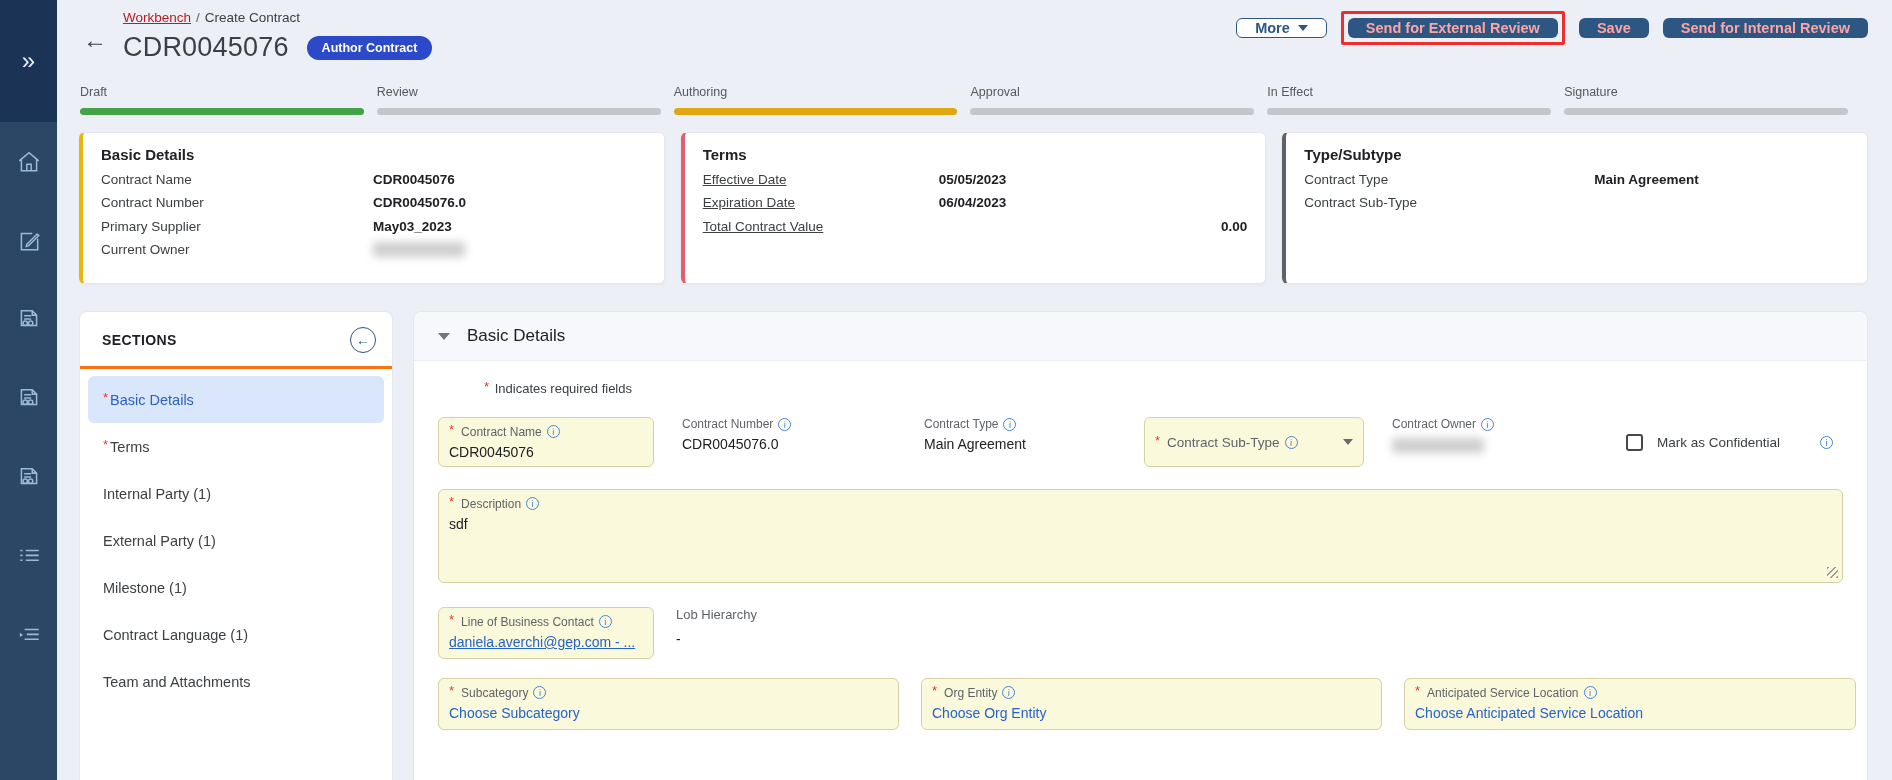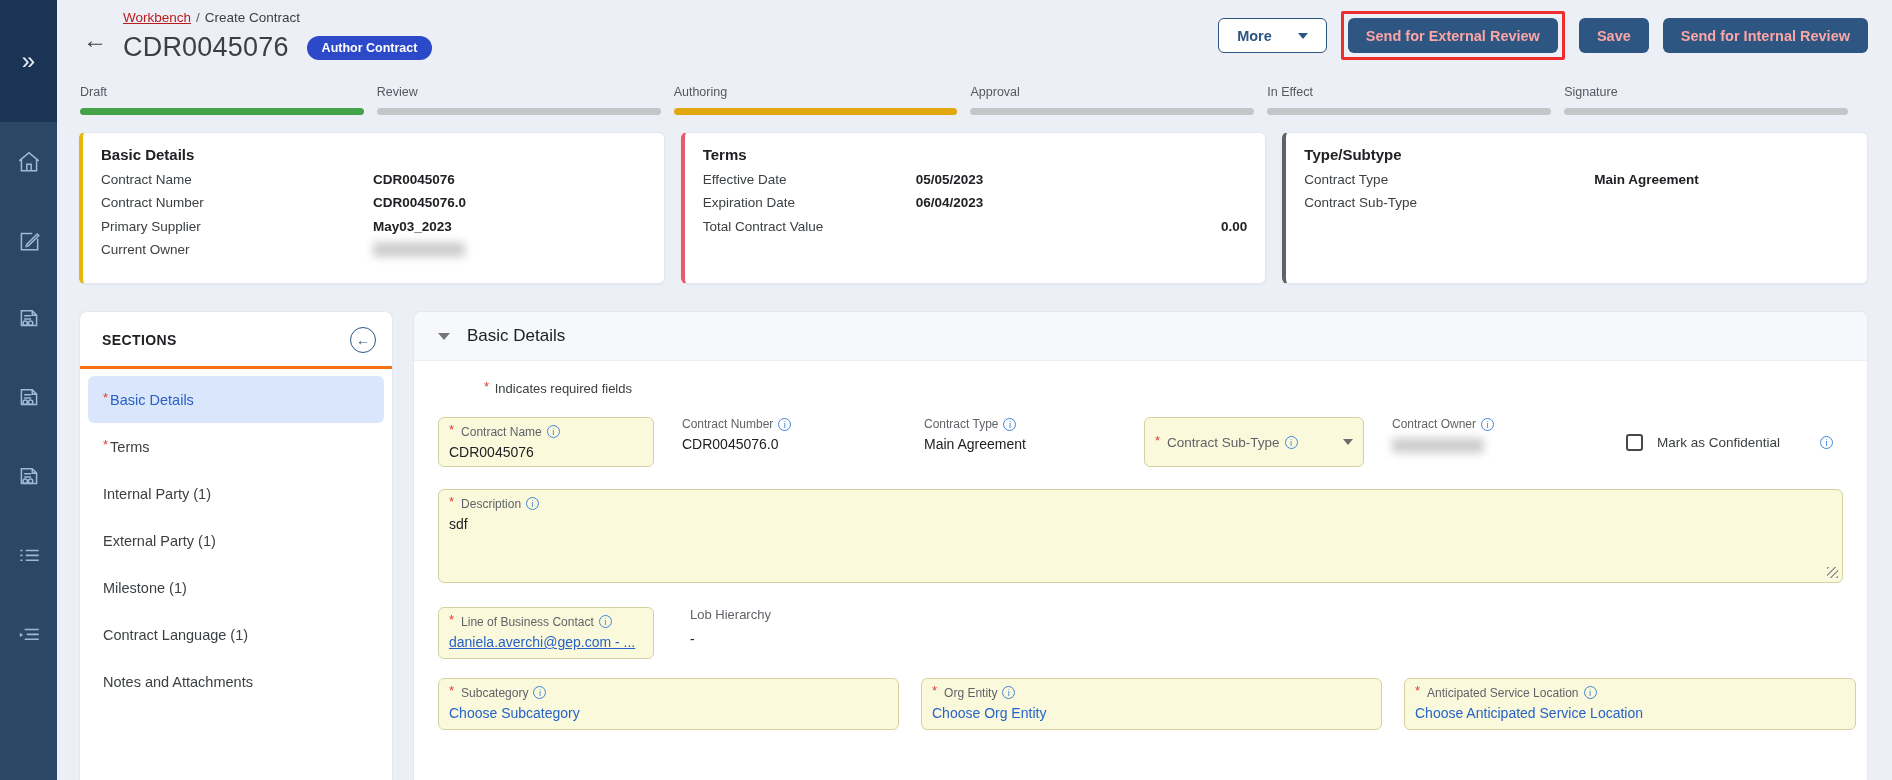--- a/index.html
+++ b/index.html
@@ -21,21 +21,21 @@
   .back-arrow { font-size: 24px; color: #3c4043; margin-top: 18px; cursor: pointer; line-height: 1; }
   .breadcrumb { font-size: 13.5px; color: #3c4043; }
   .breadcrumb a { color: #b91c1c; text-decoration: underline; cursor: pointer; }
   .bc-sep { margin: 0 5px; color: #5f6368; }
   .title-row { display: flex; align-items: center; gap: 18px; margin-top: 7px; }
   .page-title { font-size: 27px; font-weight: 500; color: #3c4043; letter-spacing: .2px; }
   .status-badge { background: #2b49c9; color: #fff; font-size: 12.5px; font-weight: 700;
                   padding: 5px 15px; border-radius: 13px; }
   .tb-actions { display: flex; align-items: flex-start; gap: 14px; margin-top: 8px; }
   .btn { font-family: inherit; font-size: 14.5px; font-weight: 700; border-radius: 6px; cursor: pointer;
-         height: 35px; padding: 0 18px; display: inline-flex; align-items: center; gap: 26px; }
+         height: 20px; padding: 0 18px; display: inline-flex; align-items: center; gap: 8px; }
   .btn-outline { background: #fff; color: #2d5683; border: 1.5px solid #2d5683; }
   .btn-solid { background: #2d5683; color: #fca5a5; border: none; }
   .caret-down { width: 0; height: 0; border-left: 5px solid transparent; border-right: 5px solid transparent;
                 border-top: 6px solid #2d5683; display: inline-block; }
   .red-annotation { border: 3px solid #ee2d2d; padding: 4px; border-radius: 2px; margin-top: -7px; }
 
   
   .progress { display: flex; gap: 13px; padding: 22px 44px 0 23px; }
   .stage { flex: 1; }
   .stage-label { font-size: 12.5px; color: #55585e; margin-bottom: 9px; }
@@ -48,21 +48,21 @@
   .card { background: #fff; border-radius: 6px; flex: 1; height: 152px; padding: 13px 18px;
           border: 1px solid #e5e7ef; border-left-width: 4px; box-shadow: 0 1px 2px rgba(40,50,80,.05); }
   .card-yellow { border-left-color: #e8b50a; }
   .card-red    { border-left-color: #e55c6c; }
   .card-gray   { border-left-color: #5f6368; }
   .card-title { font-size: 15px; font-weight: 700; margin-bottom: 6px; }
   .card-row { display: flex; margin-top: 8.5px; font-size: 13.5px; }
   .card-row .lbl { color: #3c4043; }
   .card-row .val { font-weight: 700; color: #202124; }
   .lbl-w272 { width: 272px; flex: none; }
-  .lbl-w250 { width: 213px; flex: none; }
+  .lbl-w250 { width: 236px; flex: none; text-decoration: underline; }
   .lbl-w290 { width: 290px; flex: none; }
   .val-right { flex: 1; text-align: right; }
   .redacted { width: 92px; height: 15px; background: #bdbdbd; border-radius: 3px; filter: blur(4px); opacity: .75; }
 
   
   .content { display: flex; gap: 20px; margin: 27px 24px 0 22px; flex: 1; min-height: 0; align-items: stretch; }
 
   
   .sections { width: 314px; flex: none; background: #fff; border-radius: 8px 8px 0 0;
               border: 1px solid #e5e7ef; border-bottom: none; }
@@ -113,21 +113,21 @@
               cursor: pointer; flex: none; }
   .conf-label { font-size: 13.5px; color: #3c4043; }
   .conf-info { margin-left: 26px; }
 
   .desc-box { margin-top: 22px; height: 94px; position: relative; cursor: text; }
   .resize-handle { position: absolute; right: 4px; bottom: 4px; width: 11px; height: 11px;
     background: repeating-linear-gradient(315deg, #9a9a9a 0 1.5px, transparent 1.5px 4.5px); cursor: nwse-resize; }
 
   .frow3 { display: flex; margin-top: 24px; align-items: flex-start; }
   .col-lob { width: 216px; flex: none; height: 52px; cursor: pointer; }
-  .col-lobh { margin-left: 36px; }
+  .col-lobh { margin-left: 22px; }
 
   .frow4 { display: flex; margin-top: 19px; gap: 22px; }
   .choose-box { width: 461px; flex: none; height: 52px; cursor: pointer; }
 </style>
 </head>
 <body>
 
 <div class="app">
 
   <aside class="sidebar">
@@ -313,21 +313,21 @@
           <div class="sec-item">
             <span>External Party (1)</span>
           </div>
           <div class="sec-item">
             <span>Milestone (1)</span>
           </div>
           <div class="sec-item">
             <span>Contract Language (1)</span>
           </div>
           <div class="sec-item">
-            <span>Notes and Attachments</span>
+            <span>Team and Attachments</span>
           </div>
         </div>
       </aside>
 
       <section class="form-panel">
         <div class="form-head">
           <span class="tri-down"></span>
           <span class="form-title">Basic Details</span>
         </div>
         <div class="form-body">

